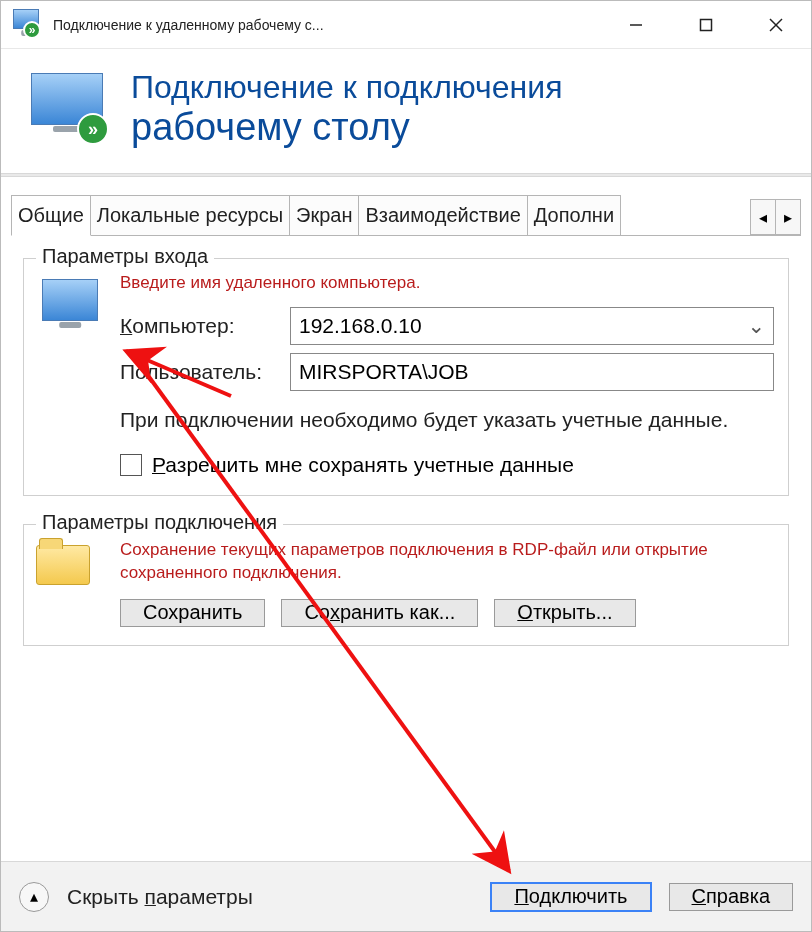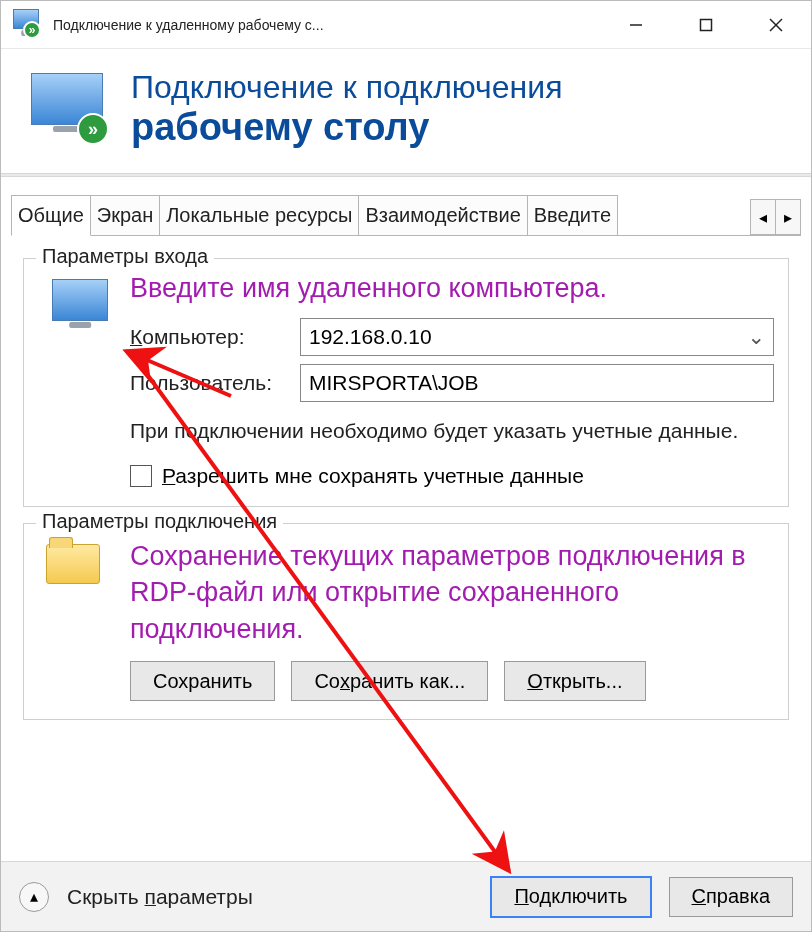--- a/index.html
+++ b/index.html
@@ -10,51 +10,51 @@
   .titlebar { height: 48px; display: flex; align-items: center; border-bottom: 1px solid #e8e8e8; }
   .titlebar .app-icon { width: 36px; height: 36px; margin: 0 8px; position: relative; }
   .titlebar .title { font-size: 14px; color: #222; flex: 1; white-space: nowrap; overflow: hidden; }
   .titlebar .ctl { width: 70px; height: 48px; display: flex; align-items: center; justify-content: center; color: #222; font-size: 20px; }
 
   
   .banner { padding: 20px 24px 24px 24px; display: flex; align-items: center; }
   .banner .big-icon { width: 90px; height: 80px; margin-right: 16px; position: relative; }
   .banner .headline { color: #0a4b9a; line-height: 1.15; }
   .banner .headline .l1 { font-size: 32px; font-weight: 400; }
-  .banner .headline .l2 { font-size: 38px; font-weight: 700; }
+  .banner .headline .l2 { font-size: 38px; font-weight: 400; }
 
   
   .stripe { height: 4px; background: #e9e9e9; border-top: 1px solid #d8d8d8; border-bottom: 1px solid #d8d8d8; }
 
   
   .tabstrip { display: flex; align-items: flex-end; padding: 18px 10px 0 10px; position: relative; }
   .tab { border: 1px solid #b5b5b5; border-bottom: none; background: #fff; padding: 8px 6px; font-size: 20px; color: #222; margin-right: -1px; position: relative; }
   .tab.active { background: #fff; z-index: 2; border-bottom: 1px solid #fff; margin-bottom: -1px; }
   .tab:not(.active) { background: #fcfcfc; }
   .tab-scroll { display:flex; margin-left:auto; }
   .tab-scroll .arrow { width: 26px; height: 36px; border:1px solid #b5b5b5; display:flex; align-items:center; justify-content:center; font-size:16px; background:#f7f7f7; margin-left:-1px; }
 
   .tab-page-wrap { border-top: 1px solid #b5b5b5; margin: 0 10px; padding: 14px 8px 6px 8px; }
 
   
-  .group { border: 1px solid #cfcfcf; margin: 8px 4px 16px 4px; padding: 14px 14px 18px 22px; position: relative; }
+  .group { border: 1px solid #cfcfcf; margin: 8px 4px 28px 4px; padding: 14px 14px 18px 12px; position: relative; }
   .group .legend { position: absolute; top: -14px; left: 12px; background: #fff; padding: 0 6px; font-size: 20px; color: #222; }
   .group .row { display: flex; align-items: center; margin: 8px 0; }
-  .group .intro { font-size: 27px; color: #a21caf; margin: 0 0 14px 0; }
+  .group .intro { font-size: 17px; color: #b91c1c; margin: 0 0 14px 0; }
   .group .label { font-size: 21px; color: #222; min-width: 170px; }
   .group .combo, .group .textbox { flex:1; height: 38px; border: 1px solid #888; display:flex; align-items:center; padding: 0 8px; font-size: 21px; background:#fff; position:relative;text-align:center; }
   .group .combo .chev { margin-left:auto; color:#555; }
   .group .note { font-size: 21px; color: #222; margin: 14px 0 18px 0; line-height:1.4; }
   .group .check-row { display:flex; align-items:center; gap:10px; }
   .group .checkbox { width:22px; height:22px; border:1px solid #555; background:#fff; }
   .group .withicon { display:flex; }
   .group .side-icon { width: 84px; flex: none; }
 
   .btnrow { display:flex; gap:16px; margin-top:14px; }
-  .btn { border:1px solid #9a9a9a; background:#e8e8e8; height:40px; padding:0 22px; font-size:20px; display:flex; align-items:center; justify-content:center; }
+  .btn { border:1px solid #9a9a9a; background:#e8e8e8; height:28px; padding:0 22px; font-size:20px; display:flex; align-items:center; justify-content:center; }
   .btn.focus { outline:2px solid #3b82f6; outline-offset:-1px; border:1px solid #2b62c6; }
 
   
   .bottombar { position:absolute; left:0; right:0; bottom:0; height:70px; background:#f2f2f2; border-top:1px solid #d8d8d8; display:flex; align-items:center; padding:0 18px; gap:18px; }
   .bottombar .togglebtn { width:30px; height:30px; border:1px solid #9a9a9a; border-radius:50%; display:flex; align-items:center; justify-content:center; background:#f7f7f7; font-size:16px;}
   .bottombar .spacer { flex:1; }
   .bottombar .link { font-size:21px; text-decoration: none; color:#222; }
 
   .und { text-decoration: underline; text-decoration-thickness:1px; }
 
@@ -105,24 +105,24 @@
     <div class="headline">
       <div class="l1">Подключение к подключения</div>
       <div class="l2">рабочему столу</div>
     </div>
   </div>
 
   <div class="stripe"></div>
 
   <div class="tabstrip">
     <div class="tab active">Общие</div>
+    <div class="tab">Локальные ресурсы</div>
     <div class="tab">Экран</div>
-    <div class="tab">Локальные ресурсы</div>
     <div class="tab">Взаимодействие</div>
-    <div class="tab">Введите</div>
+    <div class="tab">Дополни</div>
     <div class="tab-scroll">
       <div class="arrow">◂</div>
       <div class="arrow">▸</div>
     </div>
   </div>
 
   <div class="tab-page-wrap">
 
     <div class="group">
       <div class="legend">Параметры входа</div>

